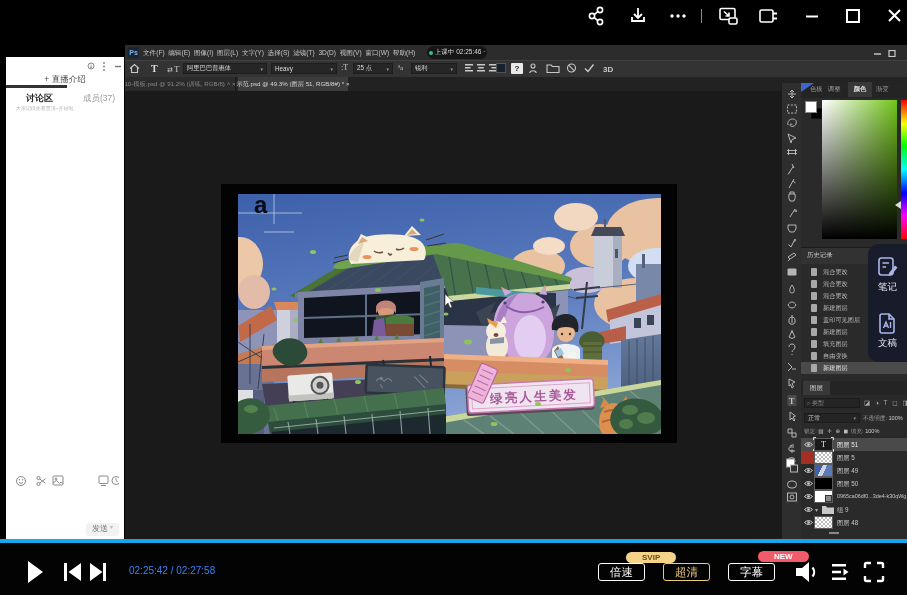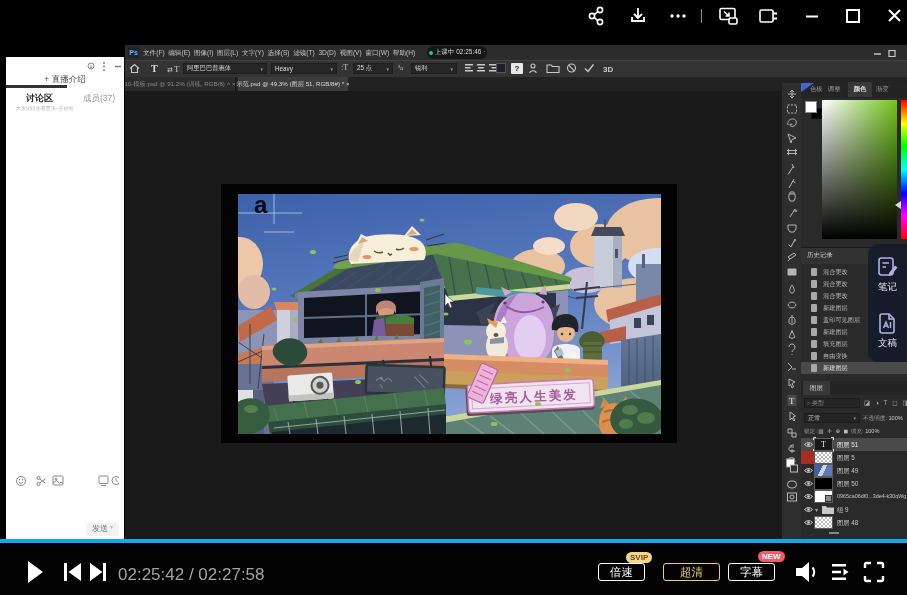--- a/index.html
+++ b/index.html
@@ -4,21 +4,21 @@
 *{margin:0;padding:0;box-sizing:border-box}
 html,body{width:907px;height:595px;background:#000;font-family:"Liberation Sans",sans-serif;overflow:hidden}
 .abs{position:absolute}
 #stage{position:relative;width:907px;height:595px;background:#000;overflow:hidden}
 #title{left:25px;top:6px;color:#fff;font-size:17px;font-weight:bold;letter-spacing:.3px}
 #side{left:6px;top:57px;width:118px;height:578px;background:#fff;overflow:hidden}
 #ps{left:125px;top:45px;width:782px;height:494px;background:#191919;overflow:hidden}
 #bluebar{left:0;top:539px;width:907px;height:4px;background:#14a7ef}
 #controls{left:0;top:543px;width:907px;height:52px;background:#030303}
 .btn-box{position:absolute;top:563px;height:18px;border:1.5px solid #fff;border-radius:3px;color:#fff;font-size:11.5px;display:flex;align-items:center;justify-content:center;z-index:3}
-.badge{position:absolute;border-radius:7px;font-size:8px;font-weight:bold;padding:1px 4px;z-index:4}
+.badge{position:absolute;border-radius:7px;font-size:8px;font-weight:bold;padding:1px 16px;z-index:4}
 .hrow{position:absolute;left:0;width:106px;height:12px;color:#bdbdbd;font-size:6.2px;line-height:12px;padding-left:22px;white-space:nowrap}
 .hrow:before{content:"";position:absolute;left:10px;top:2px;width:6px;height:8px;background:#a8a8a8;border-radius:1px}
 .hrow.sel{background:#4a4a4a;color:#e8e8e8}
 .lrow{position:absolute;left:0;width:106px;height:13px}
 .lthumb{position:absolute;left:14px;top:1px;width:17px;height:11px;outline:1px solid #5a5a5a}
 .lname{position:absolute;left:36px;top:3px;font-size:6.3px;color:#c8c8c8;white-space:nowrap}
 .leye{position:absolute;left:3px;top:3px;width:9px;height:7px}
 .checker{background:repeating-conic-gradient(#bcbcbc 0% 25%,#fff 0% 50%) 0 0/4px 4px,#fff}
 </style></head>
 <body>
@@ -640,24 +640,24 @@
     <div class="abs" style="left:0;top:93px;width:39px;text-align:center;color:#e6e9f5;font-size:9.5px">文稿</div>
   </div>
 
   <div class="abs" id="bluebar"></div>
   <div class="abs" id="controls"></div>
   <svg class="abs" style="left:26px;top:560px;z-index:3" width="85" height="24" viewBox="0 0 85 24" fill="#fff">
     <path d="M2 1 L17 12 L2 23 Z"></path>
     <path d="M38 3 h3 v18 h-3 Z M55 3 L42.5 12 L55 21 Z"></path>
     <path d="M64 3 L76.5 12 L64 21 Z M77 3 h3 v18 h-3 Z"></path>
   </svg>
-  <div class="abs" style="left:118px;top:565px;color:#a3a3a3;font-size:17px;z-index:3">02:25:42 / 02:27:58</div>
+  <div class="abs" style="left:129px;top:565px;color:#3b82f6;font-size:10px;z-index:3">02:25:42 / 02:27:58</div>
   <div class="btn-box" style="left:598px;width:47px">倍速</div>
   <div class="badge" style="left:626px;top:552px;background:#f5d489;color:#6b4c12">SVIP</div>
-  <div class="btn-box" style="left:663px;width:57px;border-color:#ecca7c;color:#ecca7c">超清</div>
+  <div class="btn-box" style="left:663px;width:47px;border-color:#ecca7c;color:#ecca7c">超清</div>
   <div class="btn-box" style="left:728px;width:47px">字幕</div>
   <div class="badge" style="left:758px;top:551px;background:#f25b6a;color:#fff">NEW</div>
   <svg class="abs" style="left:795px;top:561px;z-index:3" width="95" height="22" viewBox="0 0 95 22" fill="#fff">
     <path d="M1 7 h6 l7 -6 v20 l-7 -6 h-6 Z"></path>
     <path d="M17.5 6.5 a7 7 0 0 1 0 9" stroke="#fff" stroke-width="2.2" fill="none"></path>
     <g transform="translate(37,0)">
         <path d="M0 3 h14 v2.6 h-14 Z M0 9.7 h9 v2.6 h-9 Z M0 16.4 h14 v2.6 h-14 Z"></path>
         <path d="M16.5 11 l-5 -3.5 v7 Z"></path>
       </g>
     <g transform="translate(69,0)" fill="none" stroke="#fff" stroke-width="2.4">

